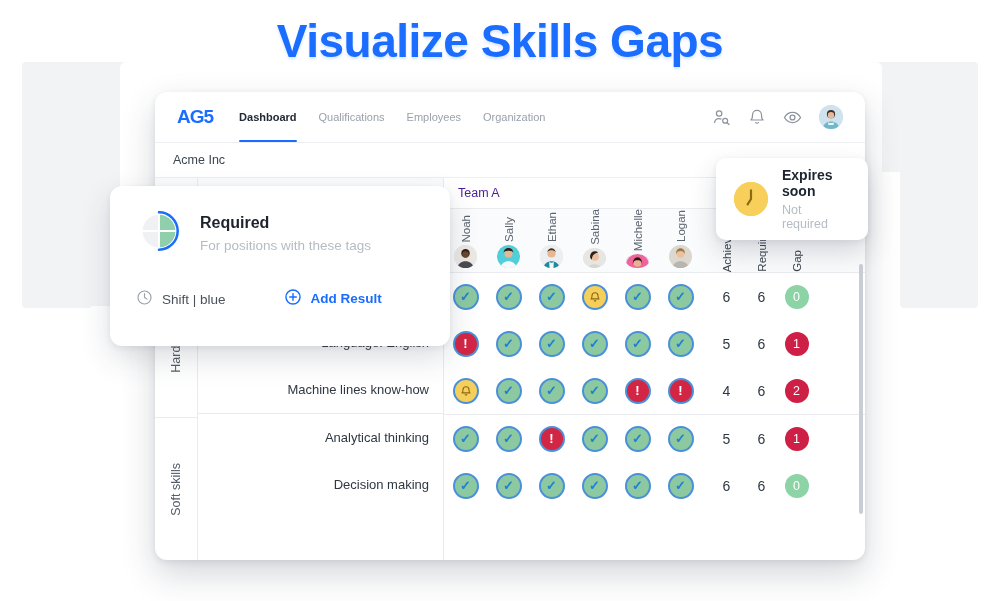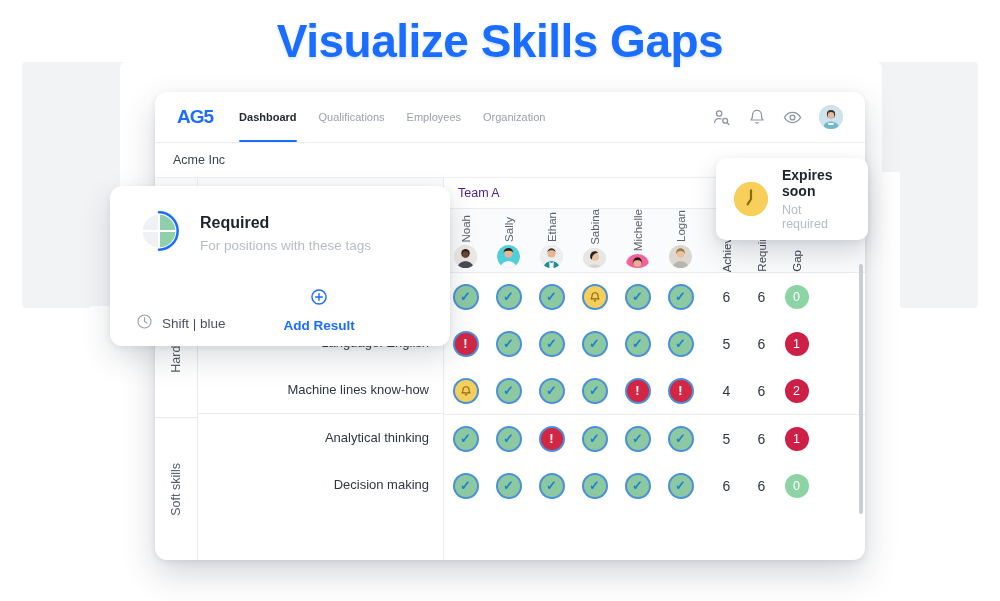--- a/index.html
+++ b/index.html
@@ -102,21 +102,21 @@
     position:absolute;left:110px;top:186px;width:340px;height:160px;
     background:#ffffff;border-radius:12px;
     box-shadow:0 12px 30px rgba(40,50,70,0.16), 0 2px 6px rgba(40,50,70,0.08);
     padding:22px 26px;box-sizing:border-box;
   }
   .cr-top{display:flex;align-items:center;gap:18px;}
   .cr-text .cr-title{font-size:16px;color:#1d242e;font-weight:bold;margin-bottom:6px;}
   .cr-text .cr-sub{font-size:13.5px;color:#b6bcc4;}
   .cr-bot{display:flex;align-items:flex-end;margin-top:30px;gap:58px;}
   .cr-chip{display:flex;align-items:center;gap:9px;font-size:13.5px;color:#4a525d;}
-  .cr-add{display:flex;align-items:center;gap:9px;font-size:13.5px;color:#1a6dff;font-weight:bold;cursor:pointer;flex-direction:column;}
+  .cr-add{display:flex;align-items:center;gap:9px;font-size:13.5px;color:#1a6dff;font-weight:bold;cursor:pointer;}
 
   
   .card-expires{
     position:absolute;left:716px;top:158px;width:152px;height:82px;
     background:#ffffff;border-radius:10px;
     box-shadow:0 12px 26px rgba(40,50,70,0.18), 0 2px 6px rgba(40,50,70,0.08);
     display:flex;align-items:center;gap:14px;padding:0 18px;box-sizing:border-box;
   }
   .ce-title{font-size:14px;font-weight:bold;color:#1d242e;margin-bottom:4px;}
   .ce-sub{font-size:12.5px;color:#b6bcc4;}

